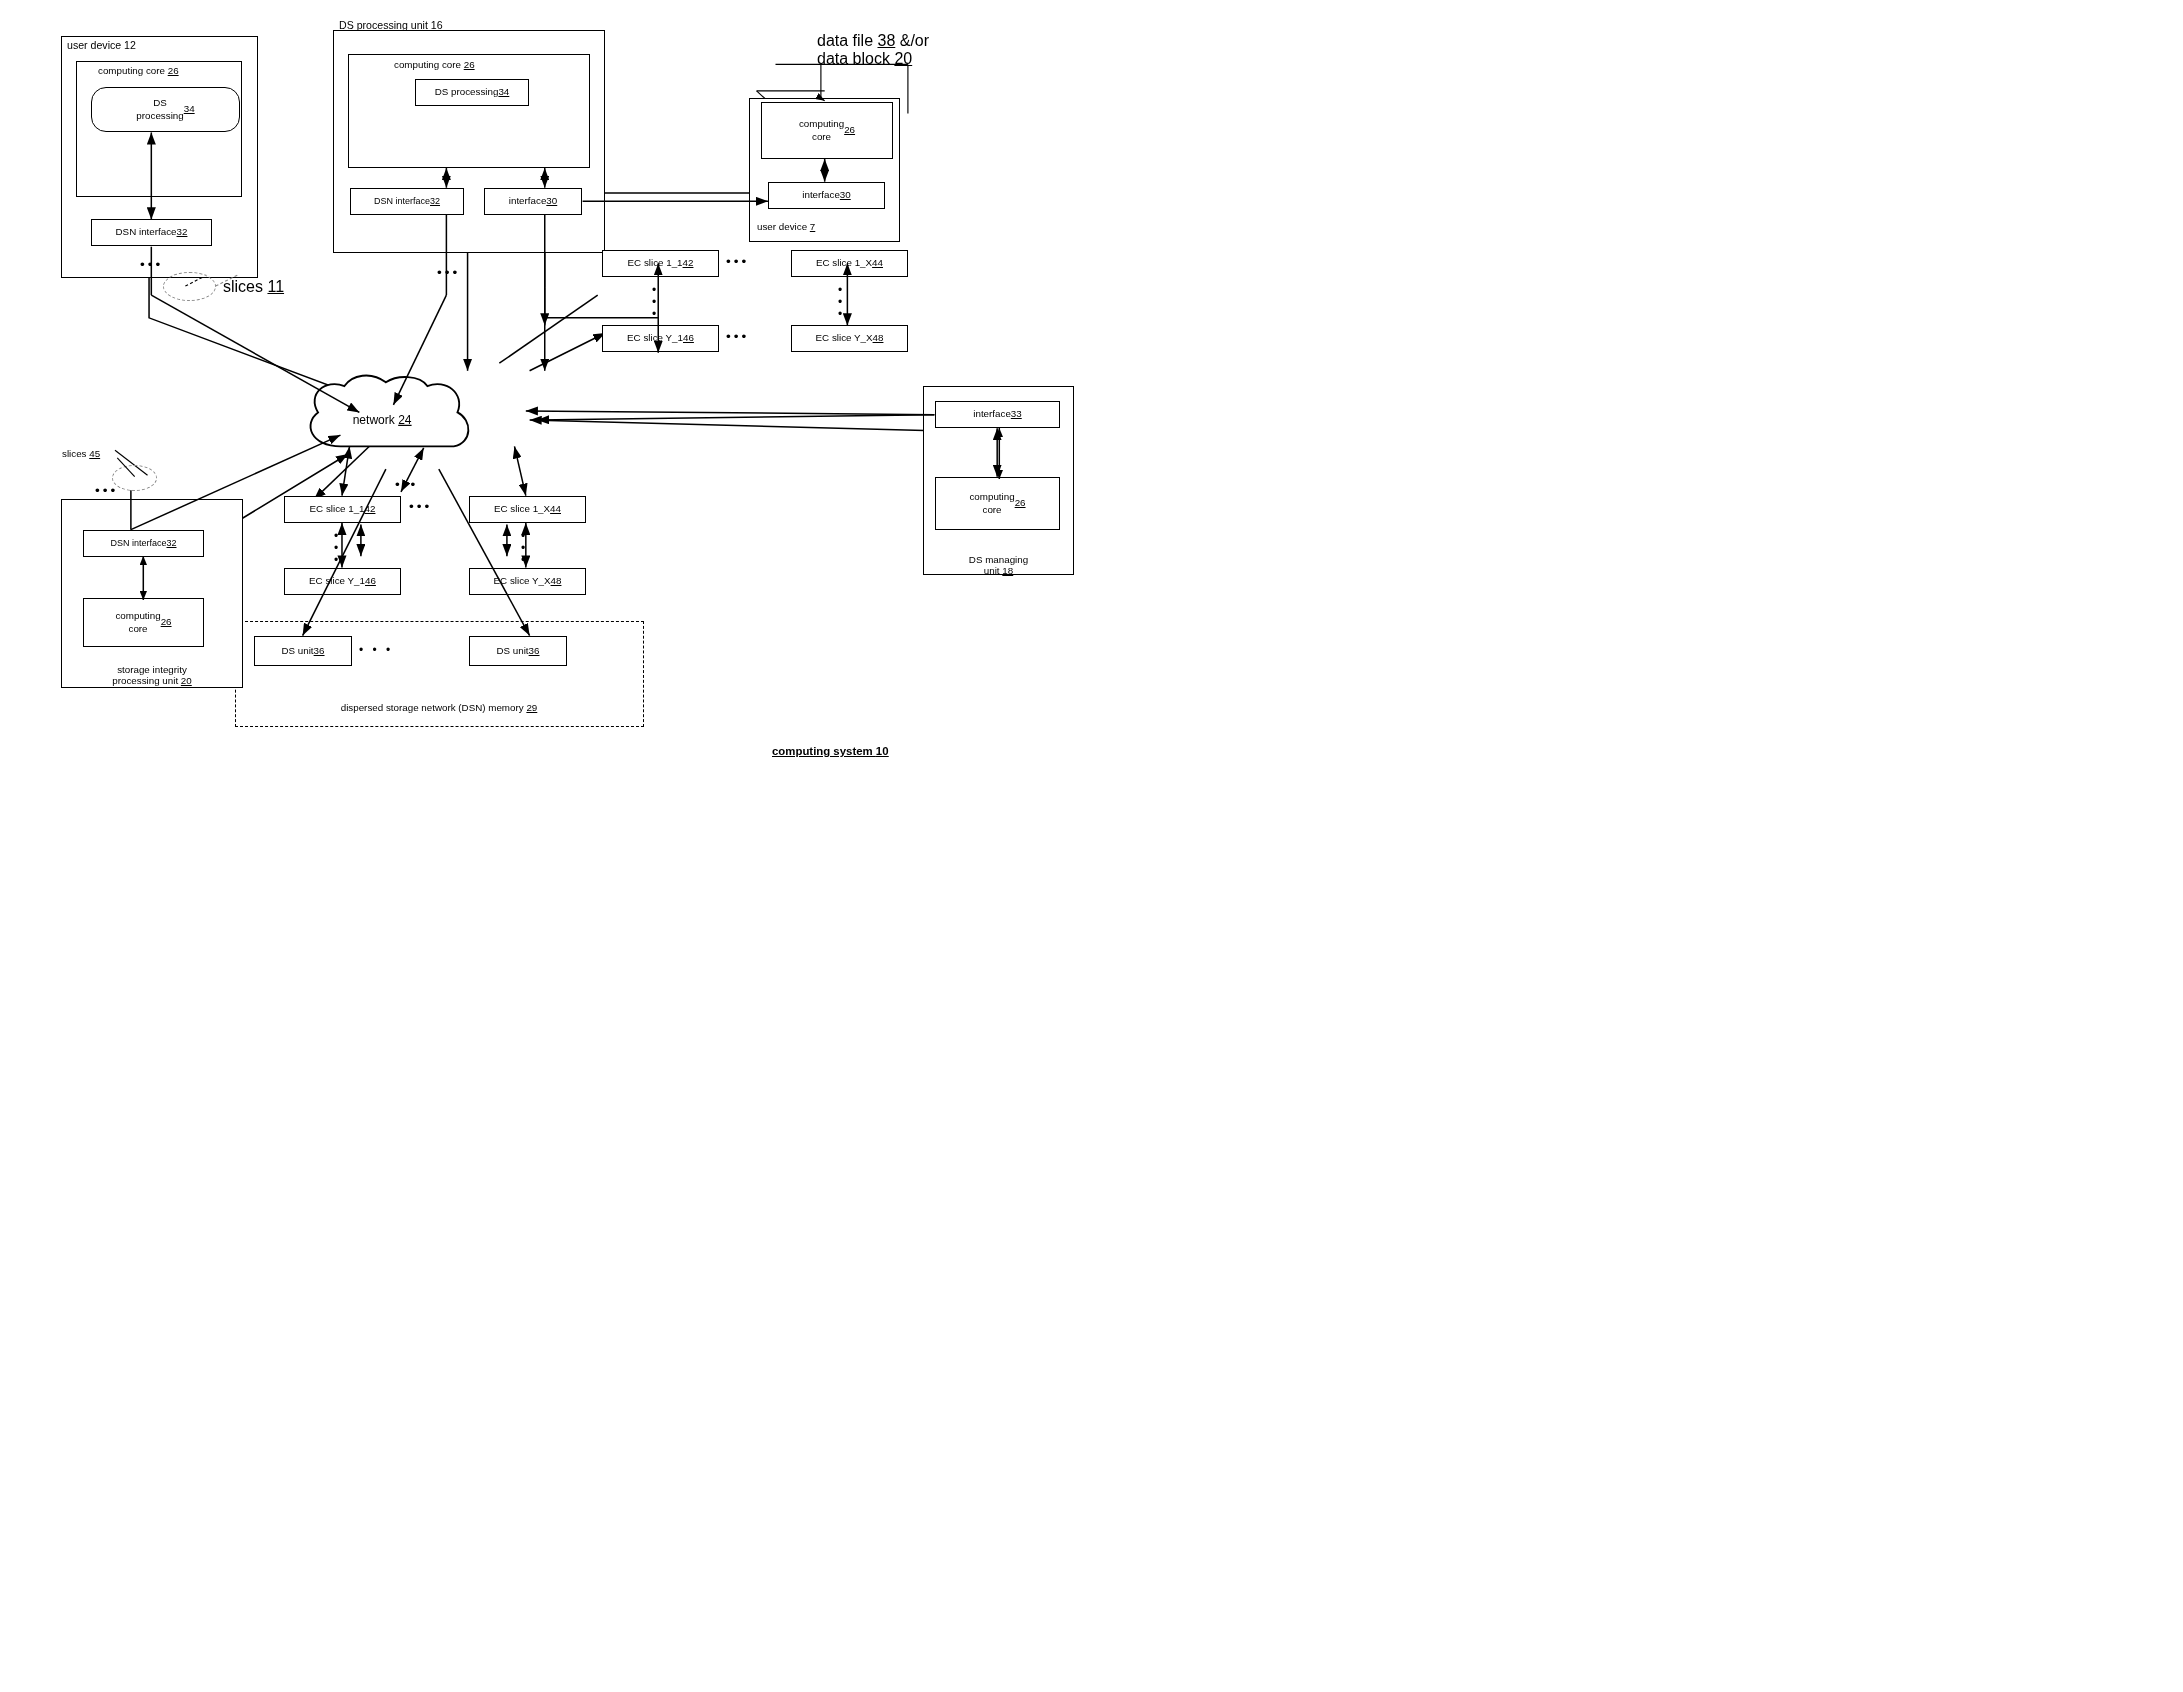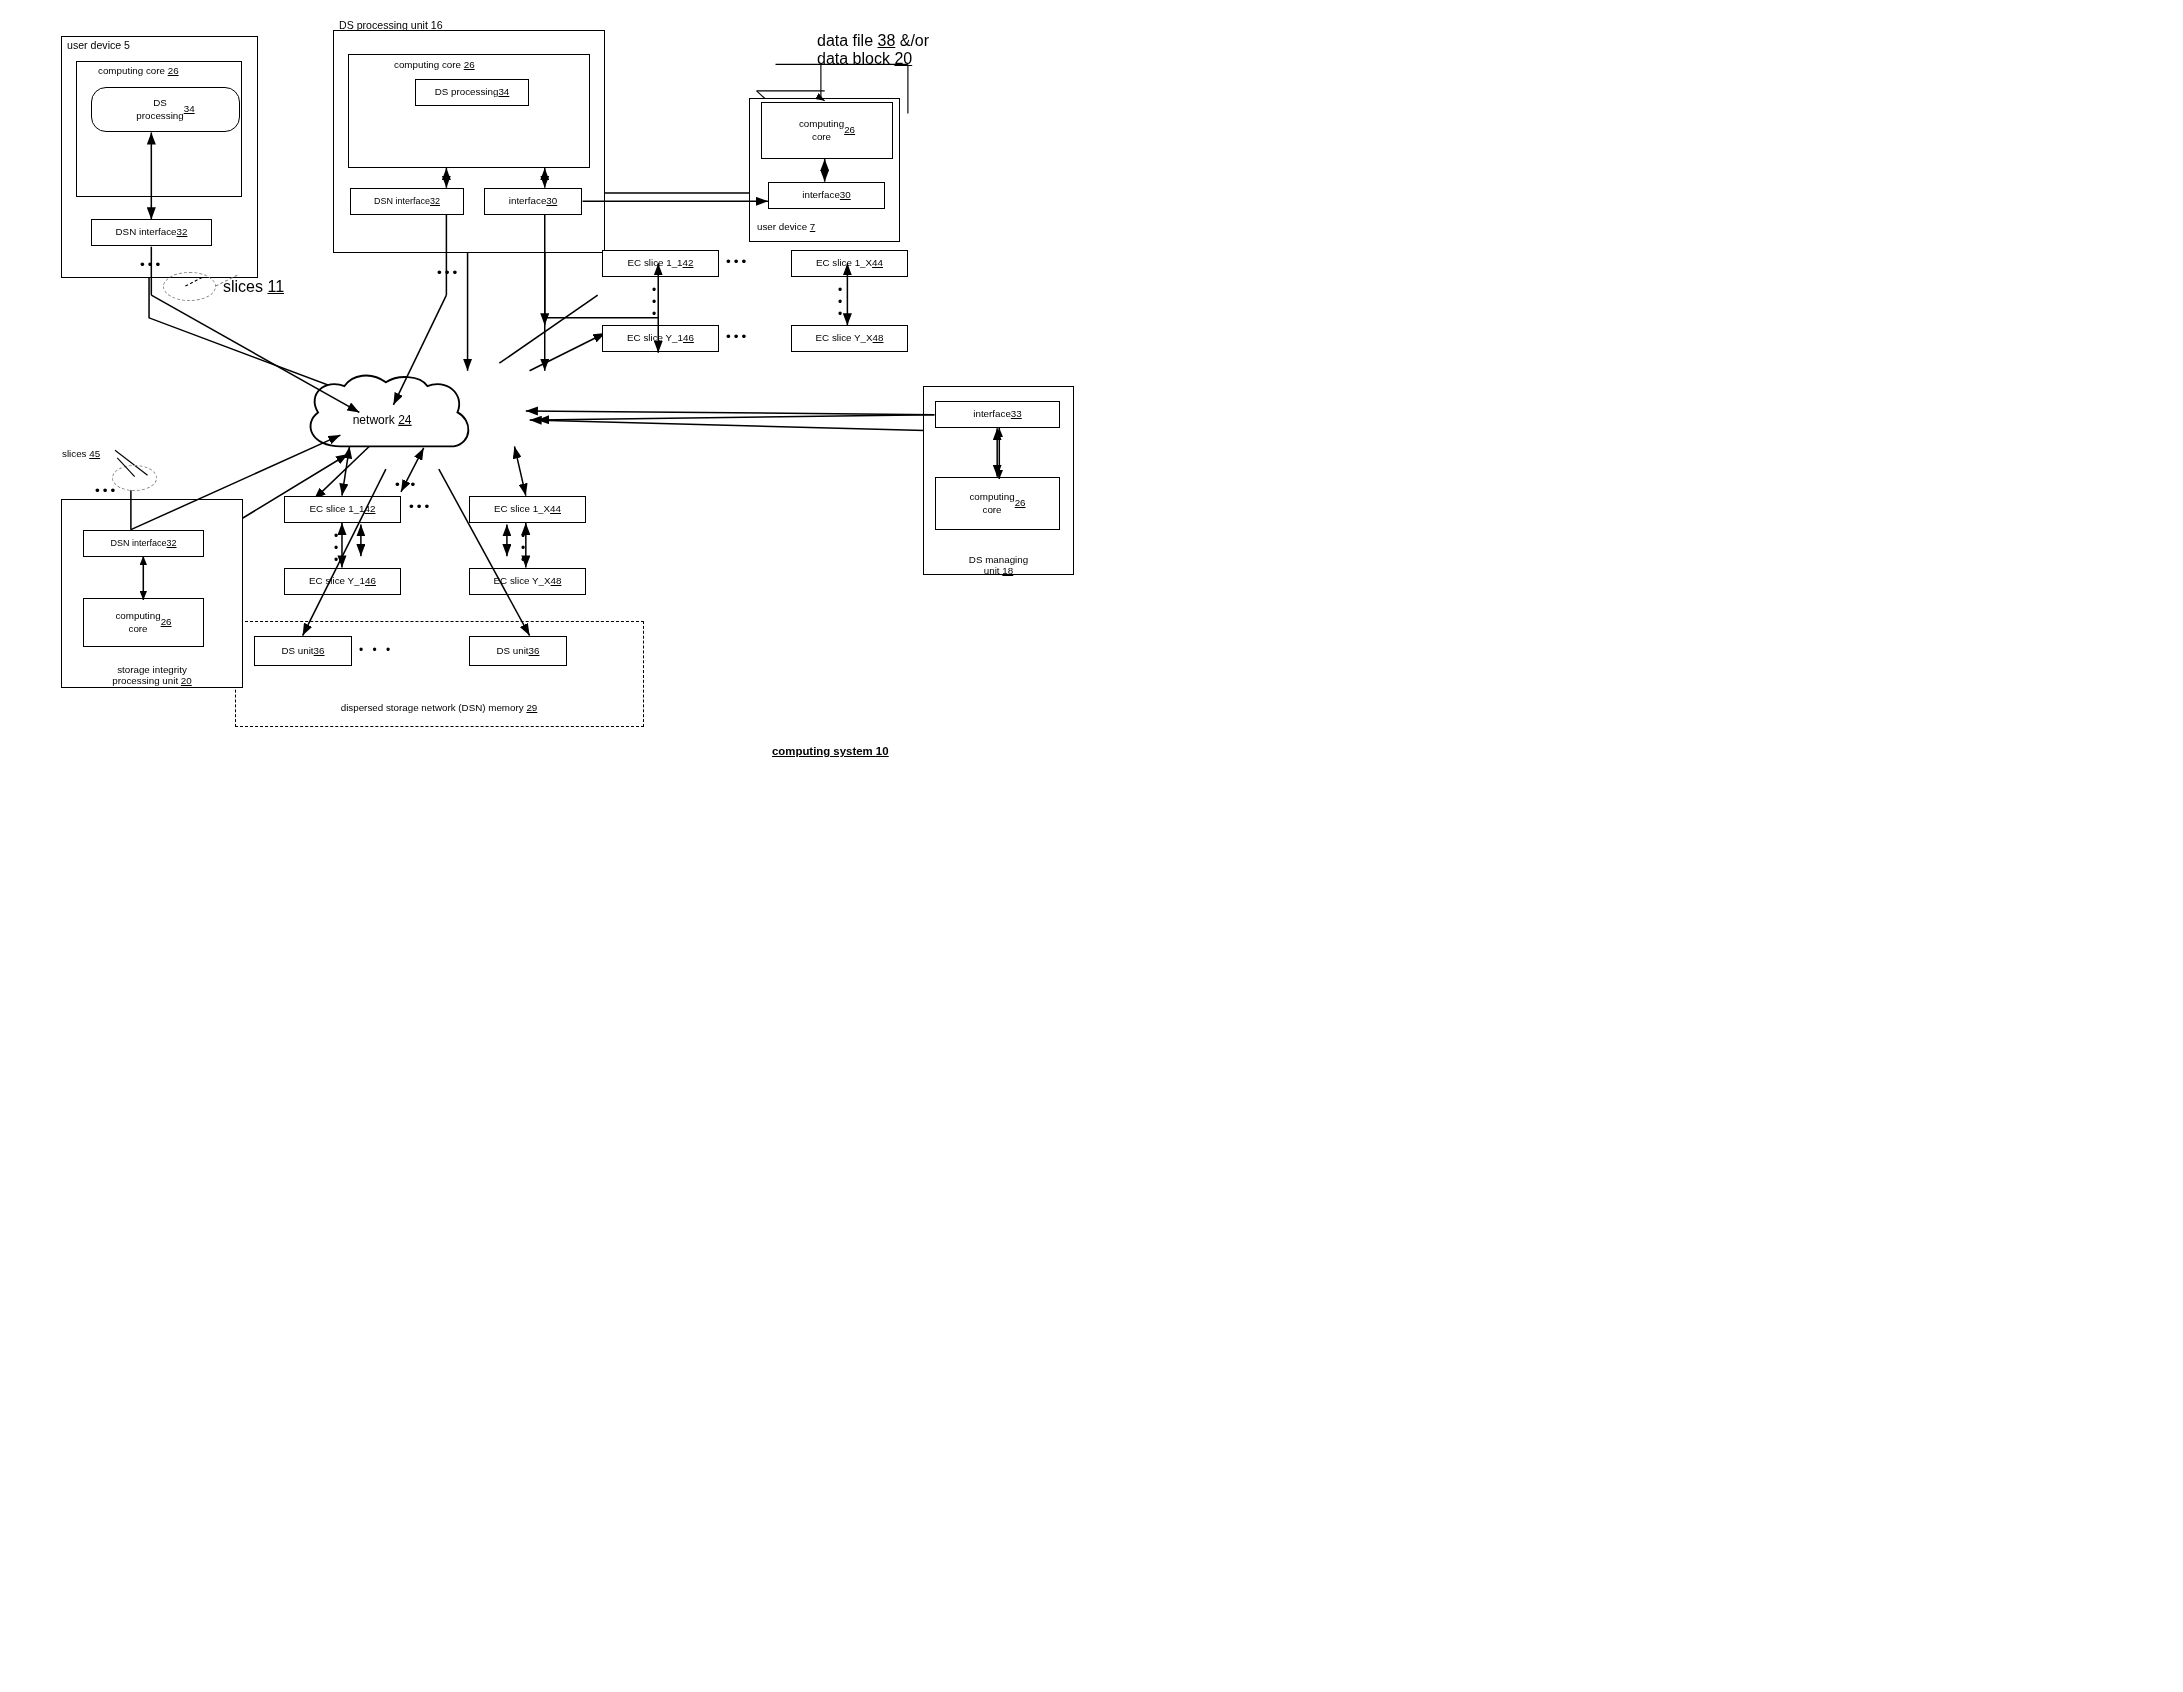--- a/index.html
+++ b/index.html
@@ -125,21 +125,21 @@
 
     <line x1="660" y1="480" x2="790" y2="390" stroke="#000" stroke-width="2"></line>
 
     <line x1="245" y1="378" x2="290" y2="355" stroke="#000" stroke-width="1.5" stroke-dasharray="4,3"></line>
 
     <line x1="152" y1="595" x2="195" y2="628" stroke="#000" stroke-width="1.5"></line>
   </svg>
 
   <div class="box outer" style="left:61px; top:36px; width:197px; height:242px;">
   </div>
-  <div class="label" style="left:67px; top:39px; font-size:10.6px;">user device 5</div>
+  <div class="label" style="left:67px; top:39px; font-size:10.6px;">user device 12</div>
 
   <div class="box" style="left:76px; top:61px; width:166px; height:136px;">
   </div>
   <div class="label" style="left:98px; top:65px; font-size:9.8px;">computing core <span class="underline">26</span></div>
 
   <div class="box" style="left:91px; top:87px; width:149px; height:45px; font-size:9.8px;border-radius:15px;">
     DS<br>processing <span class="underline">34</span>
   </div>
 
   <div class="box" style="left:91px; top:219px; width:121px; height:27px; font-size:9.8px;">

